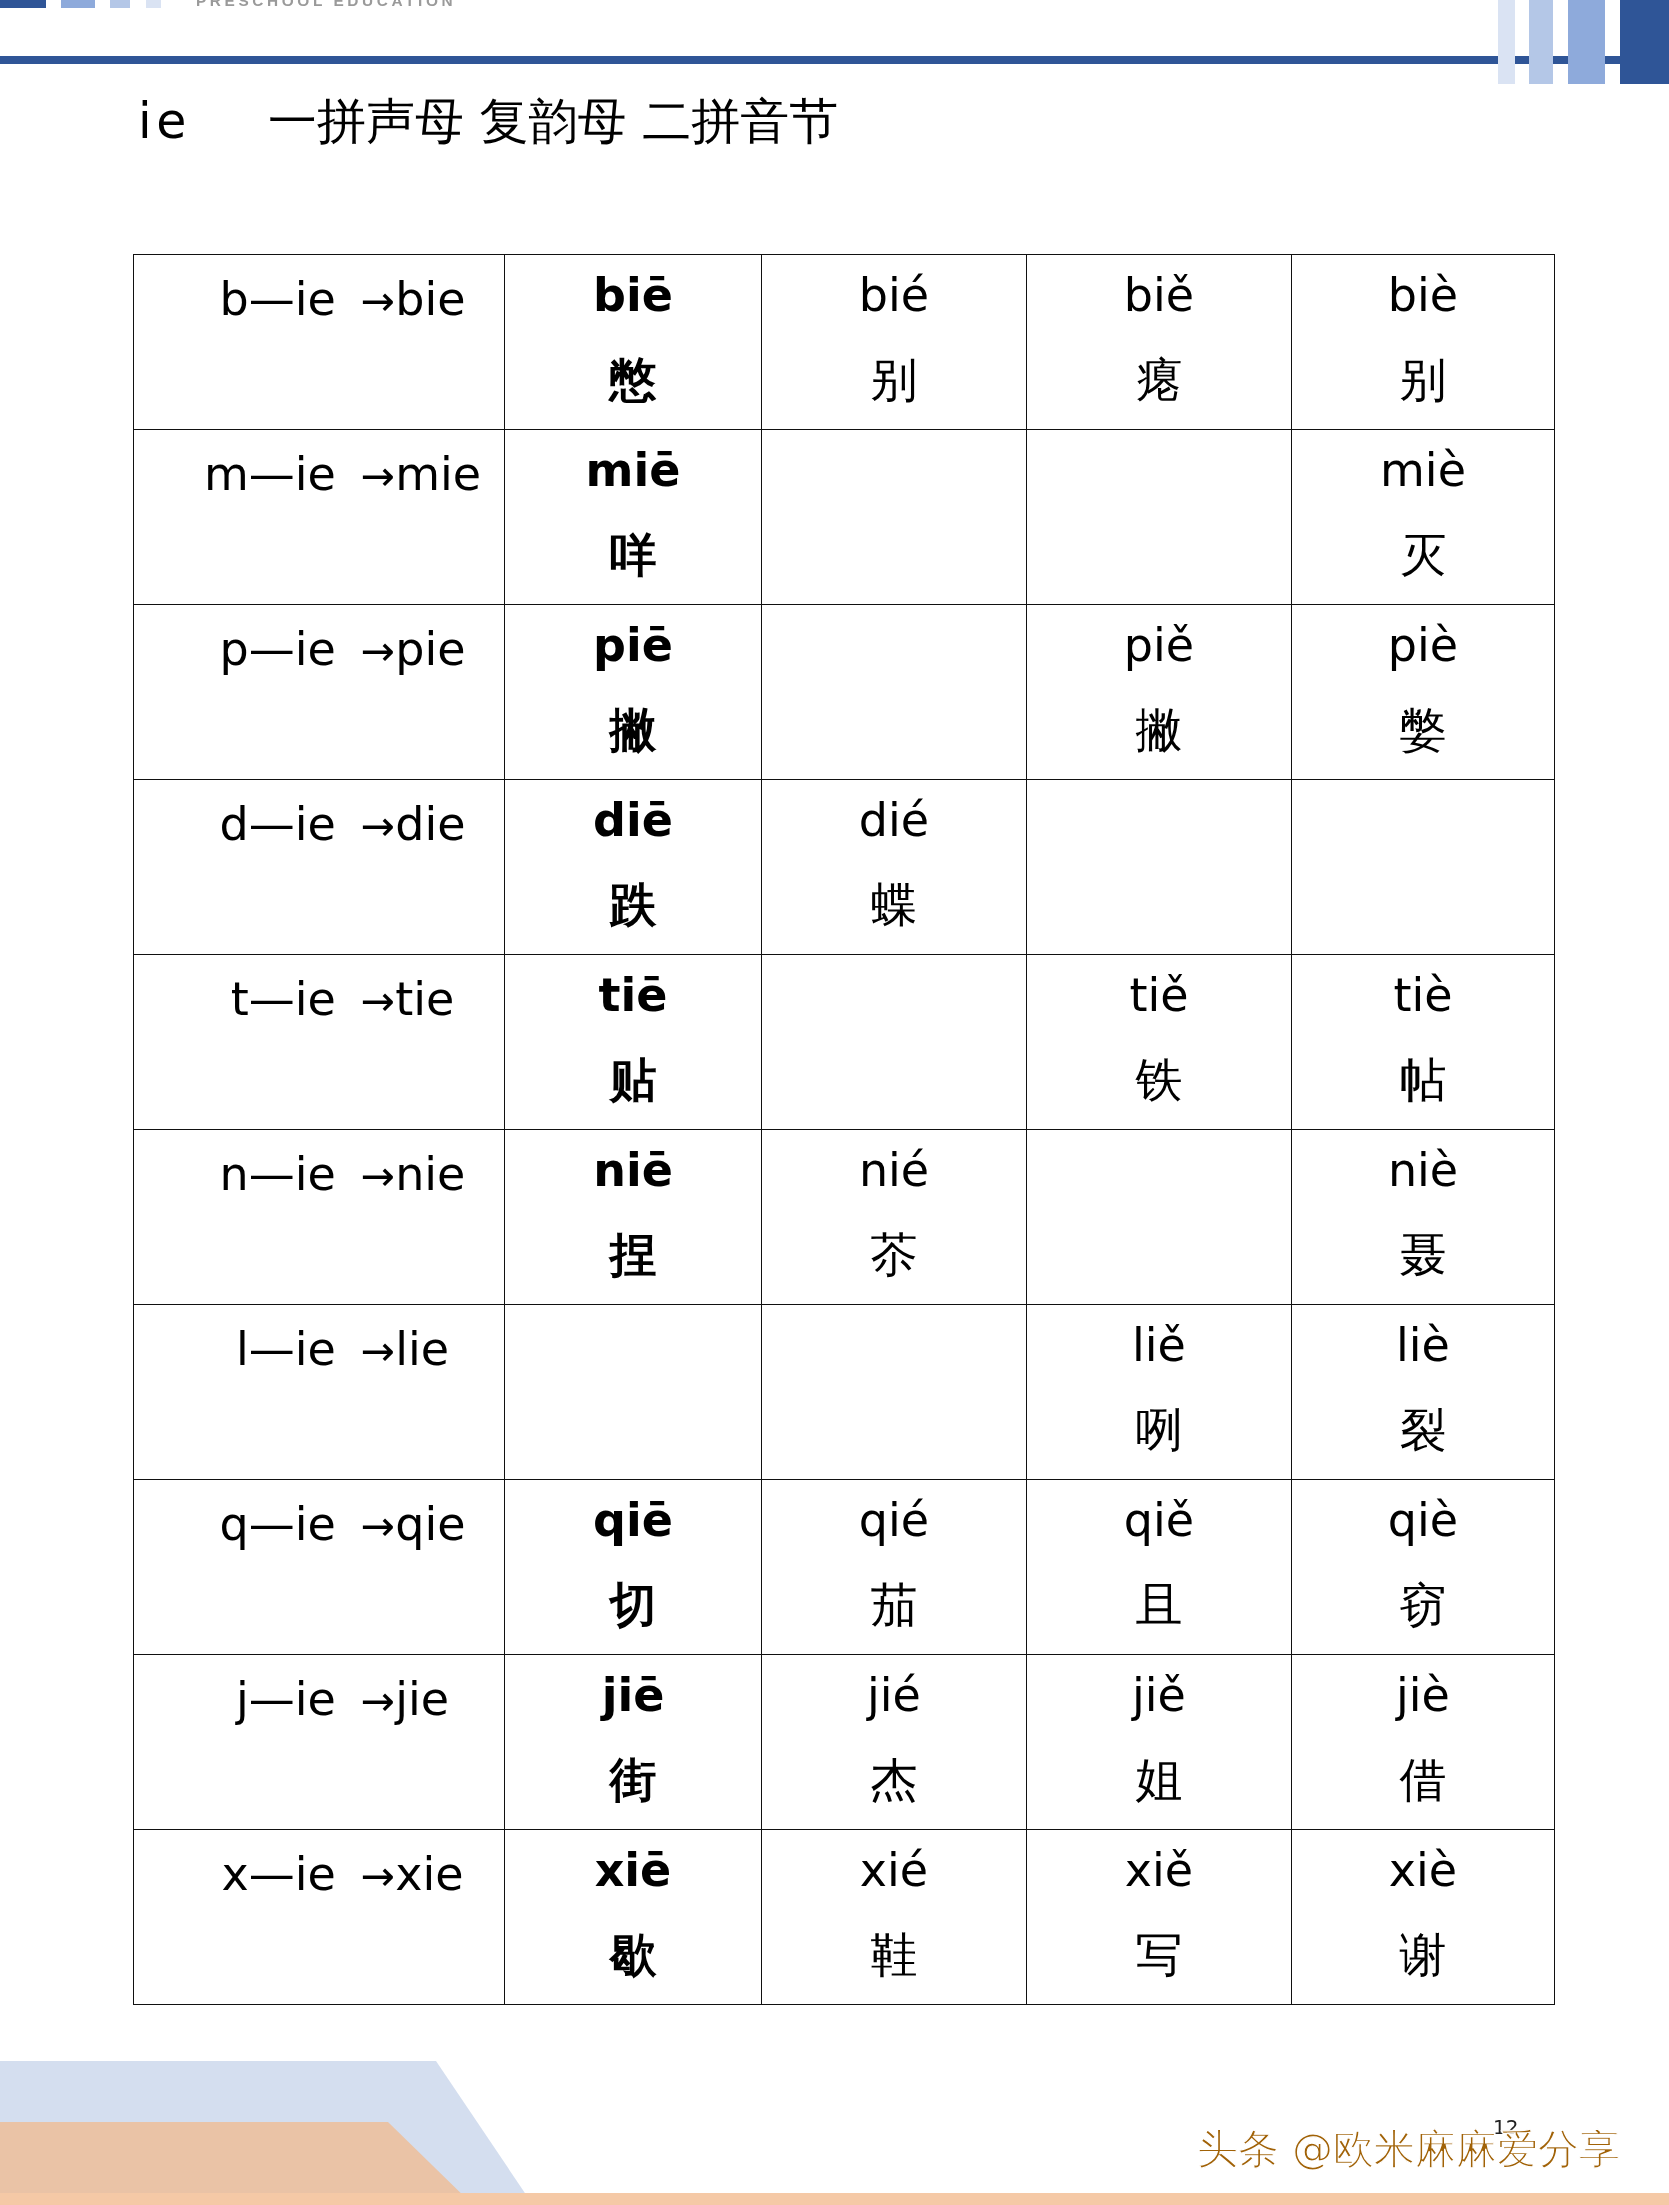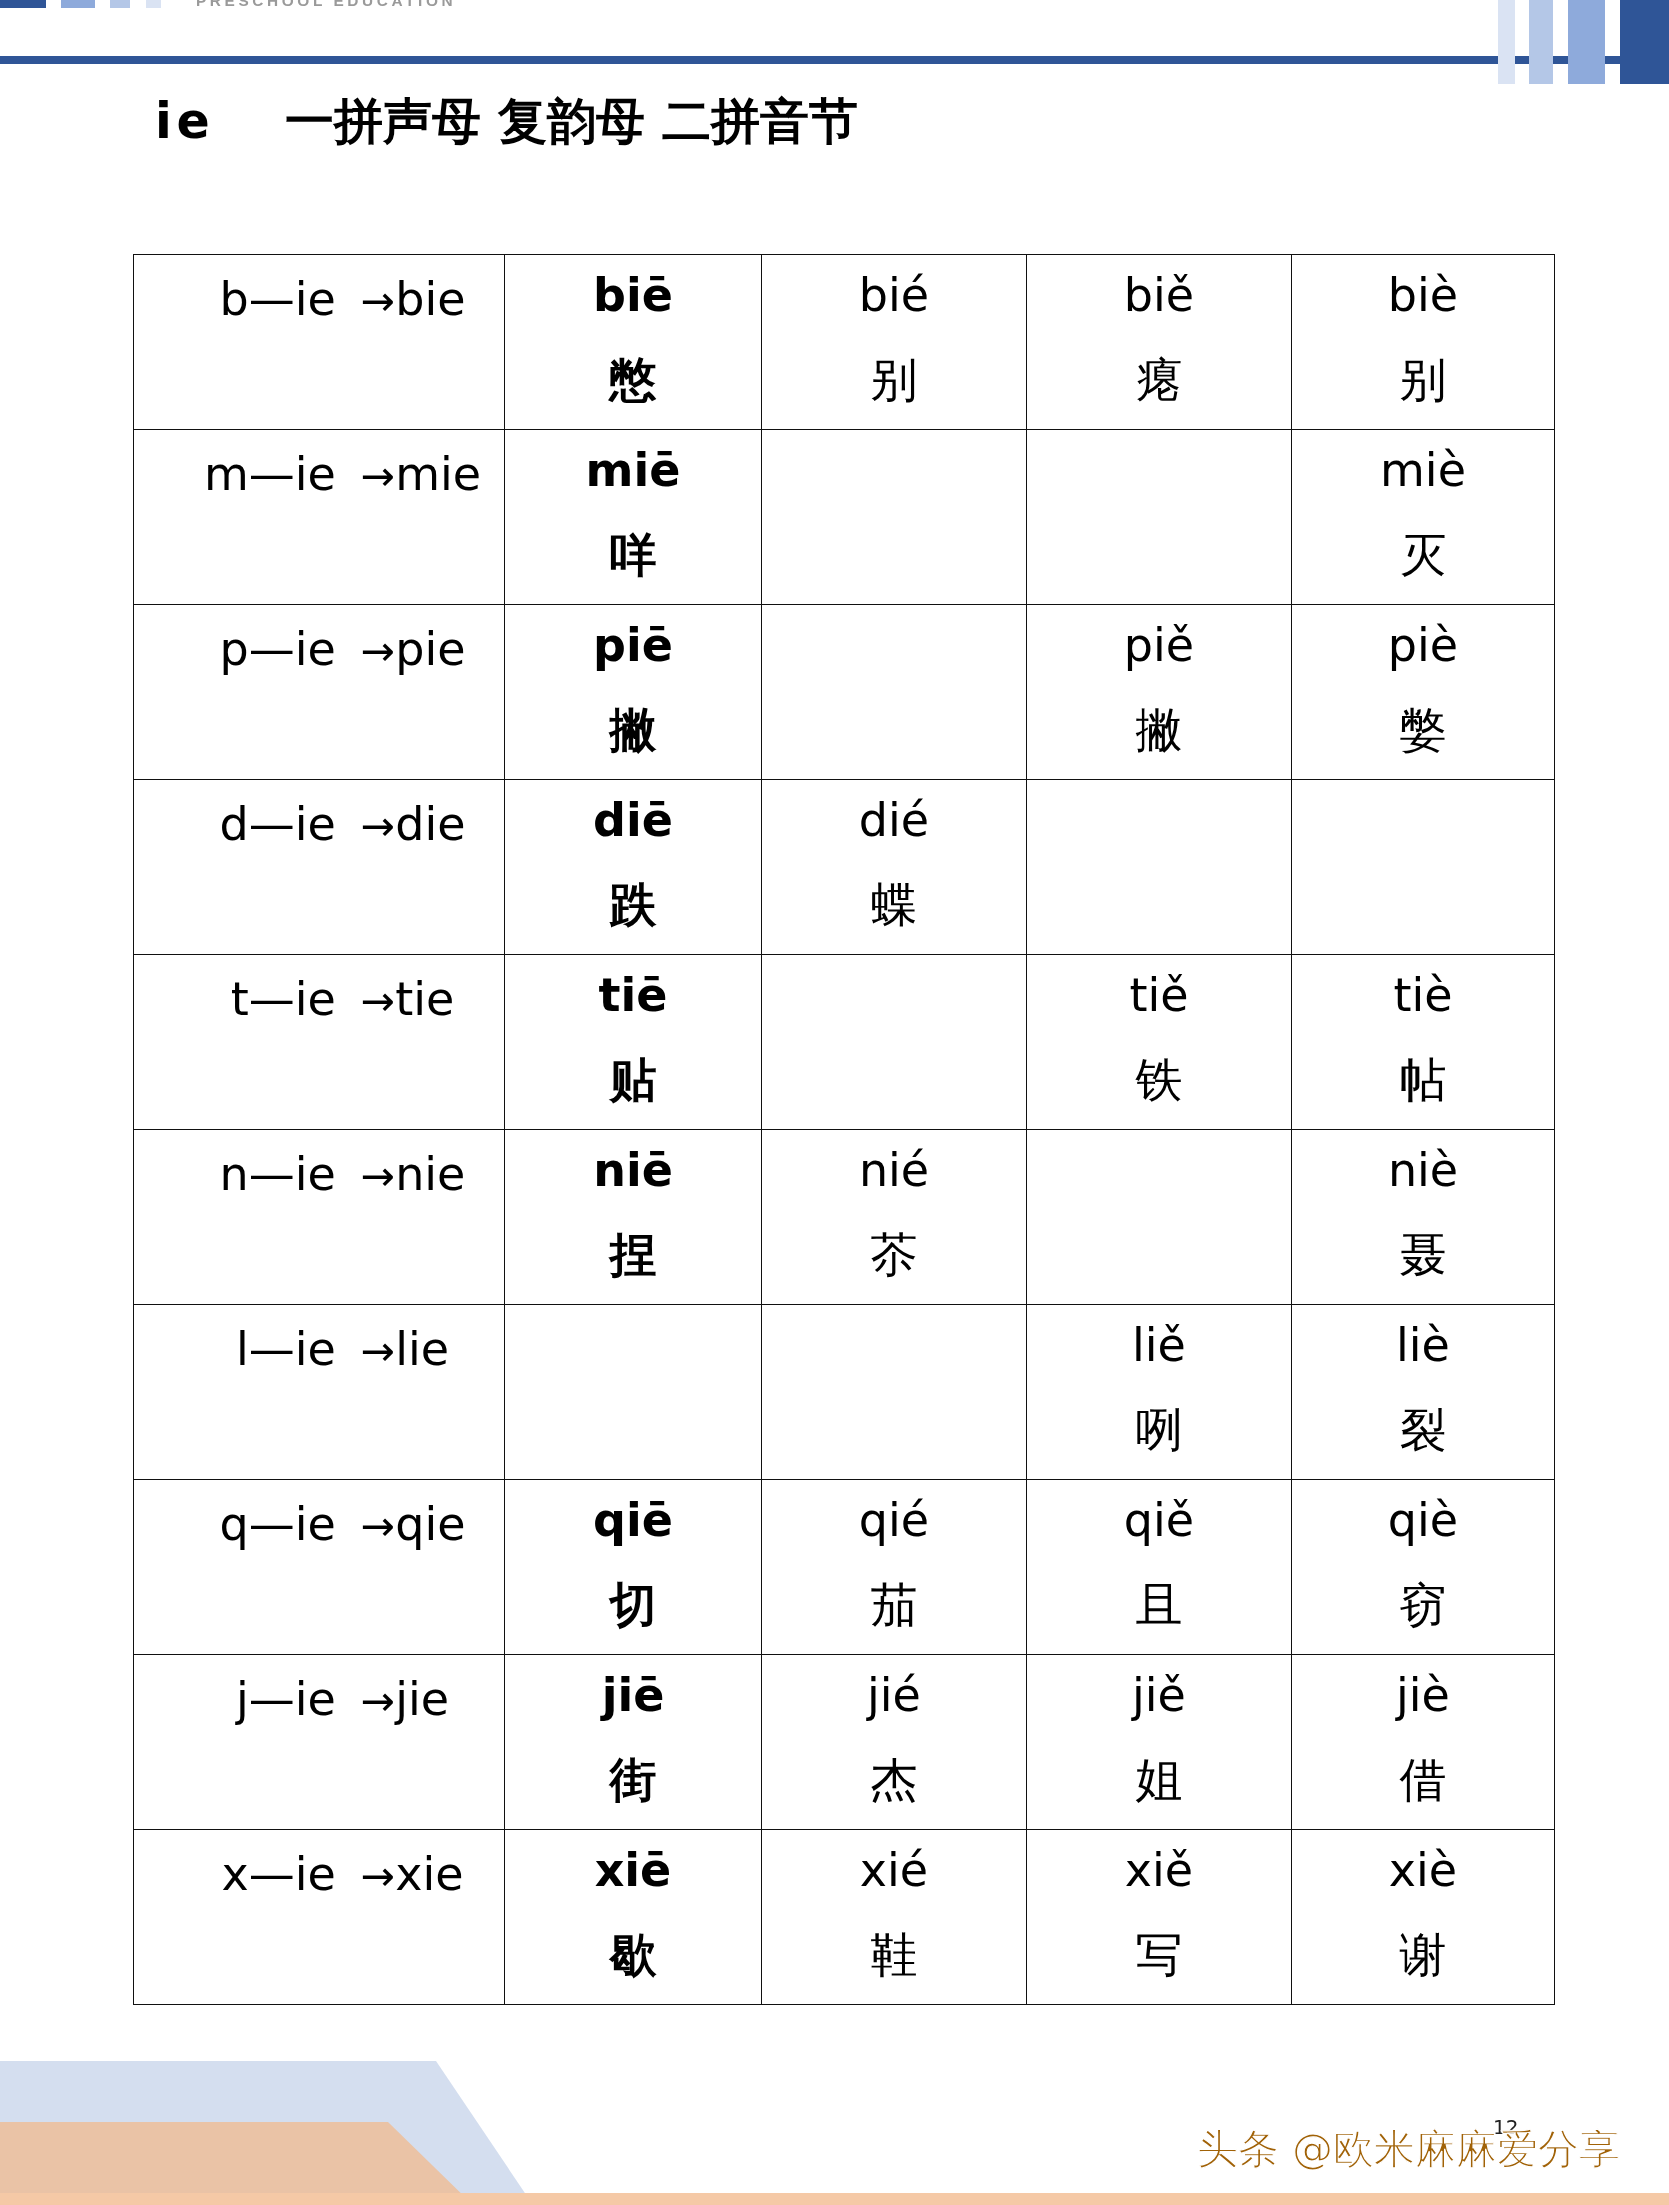--- a/index.html
+++ b/index.html
@@ -2,21 +2,21 @@
 <html style="font-size:9.5px"><head>
 <meta charset="utf-8">
 <style>
   html, body { margin:0; padding:0; }
   body { width:1670px; height:2205px; position:relative; background:#ffffff; overflow:hidden;
          font-family:"DejaVu Sans", "Liberation Sans", sans-serif; color:#000; }
   .sq { position:absolute; top:0; height:8.3px; }
   .hdr-text { position:absolute; left:196px; top:-8.3px; font-size:15.4px; letter-spacing:3.6px; color:#9a9a9a; font-family:"Liberation Sans", sans-serif; font-weight:bold; }
   .hline { position:absolute; left:0; top:56px; width:1636px; height:7.7px; background:#2f5597; }
   .vbar { position:absolute; top:0; height:84px; }
-  .title { position:absolute; top:89px; left:155px; font-size:49px; white-space:nowrap;font-weight:bold; }
+  .title { position:absolute; top:89px; left:138px; font-size:49px; white-space:nowrap; }
   .title .ie { display:inline-block; width:130px; font-family:"DejaVu Sans", sans-serif; letter-spacing:4.7px; }
   table.grid { position:absolute; left:133px; top:254px; border-collapse:collapse;border-radius:29px; }
   table.grid td { border:1.5px solid #111; height:174px; padding:0; vertical-align:top; text-align:center; }
   td.c0 { width:370px; text-align:left; }
   td.c1 { width:256px;font-weight:bold; } td.c2 { width:264px;margin-top:8px; } td.c3 { width:264px; } td.c4 { width:262px; }
   .formula { padding-top:16.6px; padding-left:47px; font-size:46px; white-space:nowrap; }
   .formula .arrow { margin:0 0 0 25px; font-size:41px; }
   .py { display:block; padding-top:16.6px; font-size:46px; line-height:1; height:53px; }
   .hz { display:block; margin-top:31px; font-size:47px; line-height:1; font-family:"DejaVu Serif", "Liberation Serif", serif; }
   .deco-blue { position:absolute; left:0; top:2061px; width:533px; height:144px; background:#d4deef;

